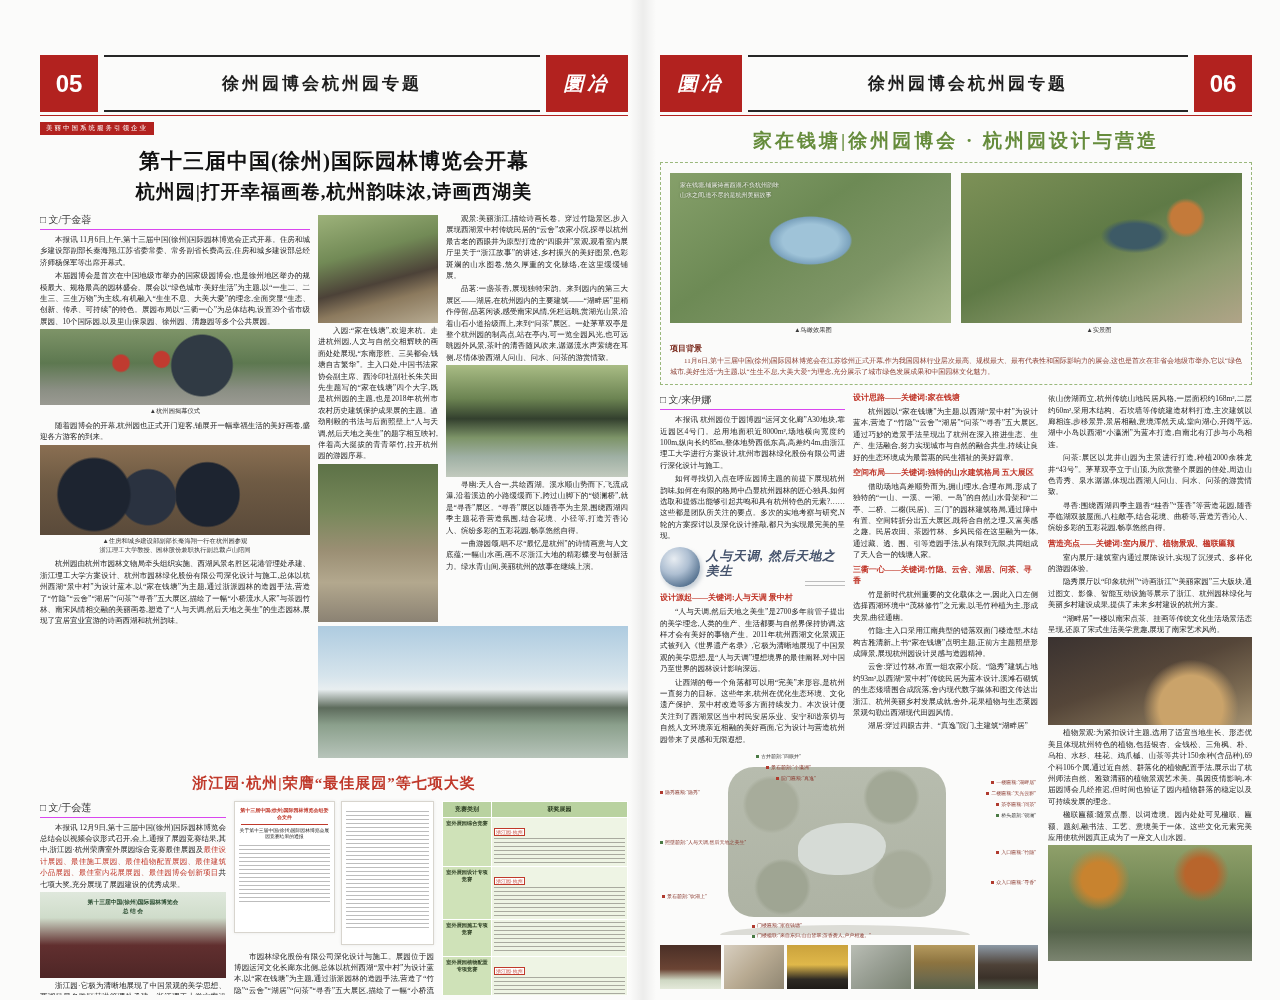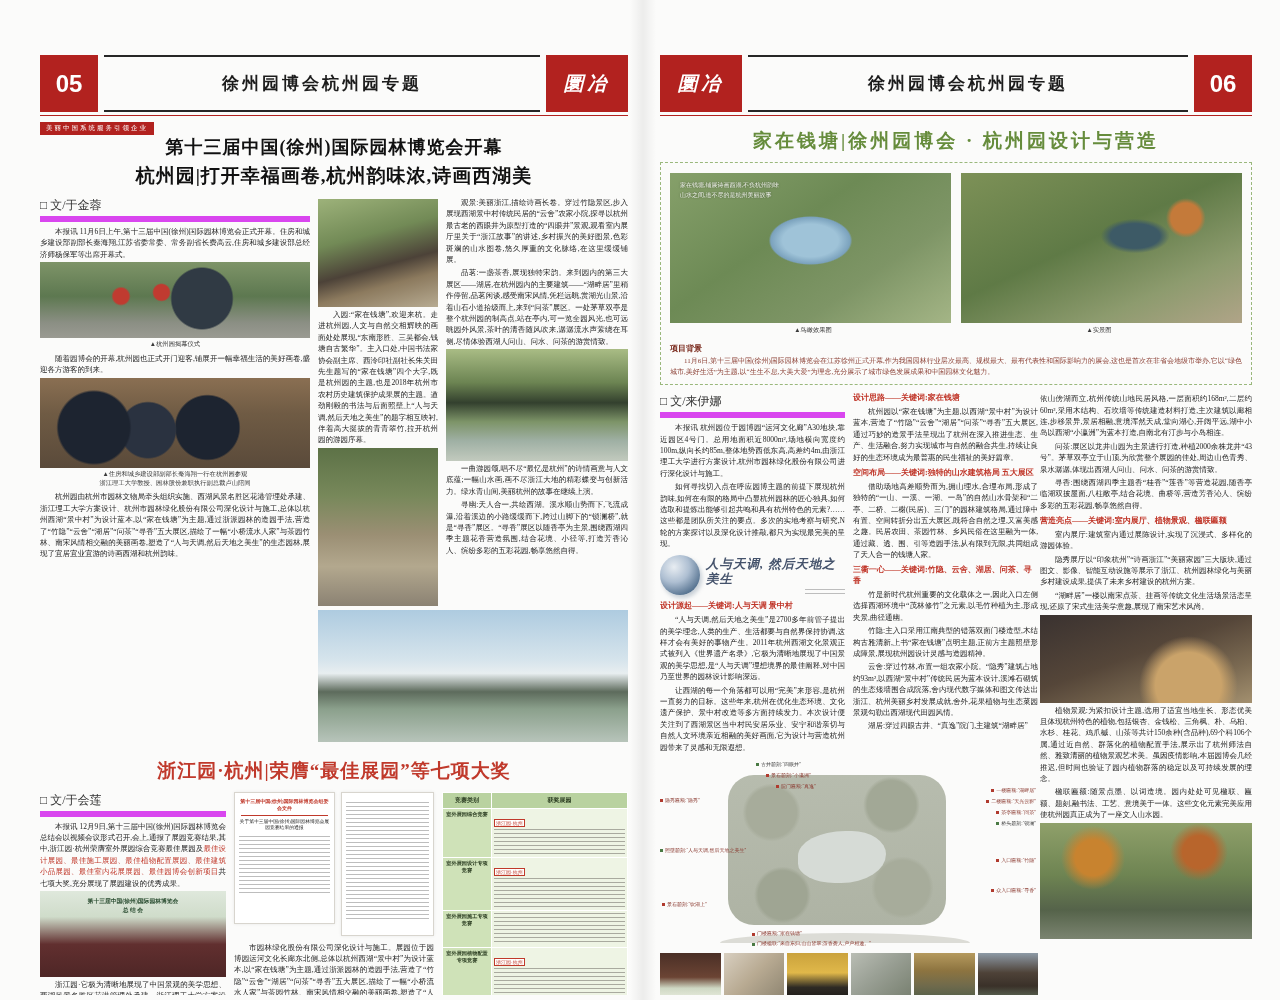--- a/index.html
+++ b/index.html
@@ -18,23 +18,23 @@
   .titlebar{flex:1;border-top:2px solid #262626;border-bottom:2px solid #262626;margin:0 6px;
             display:flex;align-items:center;justify-content:center;font-size:17px;font-weight:bold;
             letter-spacing:3px;color:#1c1c1c;}
   .logobox{width:82px;background:#b2221f;color:#fff;display:flex;align-items:center;justify-content:center;
            font-size:19px;font-weight:bold;letter-spacing:4px;font-style:italic;}
   .hdr-underline{height:1px;background:#b2221f;margin-top:3px;}
   .tagchip{display:inline-block;background:#b2221f;color:#fff;font-size:6.5px;letter-spacing:2px;
            padding:2px 6px;margin-top:3px;}
 
   
-  .kicker{text-align:center;font-size:18px;font-weight:bold;color:#111;letter-spacing:1px;}
+  .kicker{text-align:center;font-size:21px;font-weight:bold;color:#111;margin-top:12px;letter-spacing:1px;}
   .headline{text-align:center;font-size:19px;font-weight:bold;color:#111;margin-top:4px;letter-spacing:1px;}
-  .byline{font-size:12px;color:#333;border-bottom:6px solid #d946ef;padding-bottom:2px;margin-bottom:4px;}
+  .byline{font-size:10px;color:#333;border-bottom:1px solid #d946ef;padding-bottom:2px;margin-bottom:4px;}
   .p{font-size:7.5px;line-height:1.52;text-align:justify;text-indent:2em;margin:0 0 2px;color:#232323;}
   .p.noind{text-indent:0;}
   .cap{font-size:6.3px;color:#3a3a3a;text-align:center;margin:1px 0 4px;line-height:1.4;}
   .red{color:#c0392b;}
   .sechead{font-size:8px;font-weight:bold;color:#c03528;margin:5px 0 2px;line-height:1.35;}
 
   
   .cols{display:flex;gap:8px;margin-top:8px;}
   .a1c1{width:270px;flex:none;}
   .a1right{flex:1;display:flex;flex-direction:column;}
@@ -84,21 +84,21 @@
   .strip{display:flex;gap:3px;margin-top:4px;}
   .strip .ph{height:44px;margin:0;flex:1;}
   .sp1{background:linear-gradient(to bottom,#4a2f26 0%,#6b4434 55%,#cfd8c4 80%,#e4e9da 100%);}
   .sp2{background:linear-gradient(135deg,#d8cfc0 0%,#b8aa92 50%,#8f8672 100%);}
   .sp3{background:linear-gradient(to bottom,#caa23c 0%,#e0b84a 45%,#2e2a24 78%,#1f1c18 100%);}
   .sp4{background:linear-gradient(140deg,#b9bdb4 0%,#9aa095 45%,#788070 100%);}
   .sp5{background:linear-gradient(to bottom,#b59a5e 0%,#8d7440 40%,#6f6a4c 75%,#566048 100%);}
   .sp6{background:linear-gradient(to bottom,#8d9aa6 0%,#4e4238 45%,#3a3129 75%,#57604e 100%);}
 
   
-  .a2head{text-align:center;font-size:19px;font-weight:bold;color:#c0392b;margin:14px 0 6px;letter-spacing:1px;}
+  .a2head{text-align:center;font-size:15px;font-weight:bold;color:#c0392b;margin:14px 0 6px;letter-spacing:1px;}
   .a2c1{width:186px;flex:none;}
   .a2c2{width:200px;flex:none;}
   .a2c3{flex:1;}
   .docs{display:flex;gap:6px;align-items:flex-start;}
   .doc{background:#fff;border:1px solid #d8d5ce;box-shadow:0 0 3px rgba(0,0,0,.08);padding:5px 4px;}
   .doc1{width:96px;height:120px;}
   .doc2{width:88px;height:132px;}
   .docred{color:#c0392b;font-size:5px;text-align:center;line-height:1.4;font-weight:bold;}
   .docrule{height:1px;background:#c0392b;margin:3px 2px;}
   .doctitle{font-size:4.8px;color:#222;text-align:center;line-height:1.4;margin:3px 0;}
@@ -116,21 +116,21 @@
 
   
   .greenhead{text-align:center;font-size:19px;font-weight:bold;color:#668c3c;letter-spacing:3px;margin-top:12px;}
   .hero{border:1.5px dashed #9ab87c;margin-top:8px;padding:8px 9px 6px;}
   .heroph{display:flex;gap:10px;}
   .heroph>div{flex:1;position:relative;}
   .herocaps{display:flex;}
   .herocaps .cap{flex:1;}
   .bgtitle{font-size:8px;font-weight:bold;color:#7c2d20;margin:4px 0 2px;}
   .bgtext{font-size:7px;line-height:1.6;color:#8c4136;text-align:justify;text-indent:2em;}
-  .p6cols{display:flex;gap:2px;margin-top:8px;}
+  .p6cols{display:flex;gap:10px;margin-top:8px;}
   .p6left{width:378px;flex:none;display:flex;flex-direction:column;}
   .p6lr{display:flex;gap:8px;}
   .p6c1{width:185px;flex:none;}
   .p6c2{flex:1;}
   .p6c3{flex:1;}
 
   .globe{display:flex;align-items:center;gap:6px;margin:6px 0;}
   .globeball{width:40px;height:40px;border-radius:50%;flex:none;
      background:radial-gradient(circle at 35% 30%,#e8edf2 0%,#aebfd2 40%,#5b7794 75%,#3d5570 100%);
      box-shadow:2px 3px 4px rgba(120,140,160,.4);}
@@ -169,20 +169,21 @@
   <div class="hdr-underline"></div>
   <span class="tagchip">美丽中国系统服务引领企业</span>
 
   <div class="kicker">第十三届中国(徐州)国际园林博览会开幕</div>
   <div class="headline">杭州园|打开幸福画卷,杭州韵味浓,诗画西湖美</div>
 
   <div class="cols">
     <div class="a1c1">
       <div class="byline">□ 文/于金蓉</div>
       <p class="p">本报讯 11月6日上午,第十三届中国(徐州)国际园林博览会正式开幕。住房和城乡建设部副部长秦海翔,江苏省委常委、常务副省长费高云,住房和城乡建设部总经济师杨保军等出席开幕式。</p>
+      <p class="p">本届园博会是首次在中国地级市举办的国家级园博会,也是徐州地区举办的规模最大、规格最高的园林盛会。展会以“绿色城市·美好生活”为主题,以“一生二、二生三、三生万物”为主线,有机融入“生生不息、大美大爱”的理念,全面突显“生态、创新、传承、可持续”的特色。展园布局以“三衢一心”为总体结构,设置39个省市级展园、10个国际园,以及里山保泉园、徐州园、清趣园等多个公共展园。</p>
       <div class="ph ph-ribbon"></div>
       <div class="cap">▲杭州园揭幕仪式</div>
       <p class="p">随着园博会的开幕,杭州园也正式开门迎客,铺展开一幅幸福生活的美好画卷,盛迎各方游客的到来。</p>
       <div class="ph ph-officials"></div>
       <div class="cap">
         <span>▲住房和城乡建设部副部长秦海翔一行在杭州园参观</span><br>
         <span>浙江理工大学教授、园林股份兼职执行副总裁卢山陪同</span>
       </div>
       <p class="p">杭州园由杭州市园林文物局牵头组织实施、西湖风景名胜区花港管理处承建、浙江理工大学方案设计、杭州市园林绿化股份有限公司深化设计与施工,总体以杭州西湖“景中村”为设计蓝本,以“家在钱塘”为主题,通过浙派园林的造园手法,营造了“竹隐”“云舍”“湖居”“问茶”“寻香”五大展区,描绘了一幅“小桥流水人家”与茶园竹林、南宋风情相交融的美丽画卷,塑造了“人与天调,然后天地之美生”的生态园林,展现了宜居宜业宜游的诗画西湖和杭州韵味。</p>
     </div>
@@ -191,22 +192,22 @@
       <div class="a1rcols">
         <div class="a1c2">
           <div class="ph ph-pavilion"></div>
           <p class="p">入园:“家在钱塘”,欢迎来杭。走进杭州园,人文与自然交相辉映的画面处处展现,“东南形胜、三吴都会,钱塘自古繁华”。主入口处,中国书法家协会副主席、西泠印社副社长朱关田先生题写的“家在钱塘”四个大字,既是杭州园的主题,也是2018年杭州市农村历史建筑保护成果展的主题。遒劲刚毅的书法与后面照壁上“人与天调,然后天地之美生”的题字相互映衬,伴着高大挺拔的青青翠竹,拉开杭州园的游园序幕。</p>
           <div class="ph ph-well"></div>
         </div>
         <div class="a1c3">
           <p class="p">观景:美丽浙江,描绘诗画长卷。穿过竹隐景区,步入展现西湖景中村传统民居的“云舍”农家小院,探寻以杭州最古老的西眼井为原型打造的“四眼井”景观,观看室内展厅里关于“浙江故事”的讲述,乡村振兴的美好图景,色彩斑斓的山水图卷,悠久厚重的文化脉络,在这里缓缓铺展。</p>
           <p class="p">品茗:一盏茶香,展现独特宋韵。来到园内的第三大展区——湖居,在杭州园内的主要建筑——“湖畔居”里稍作停留,品茗闲谈,感受南宋风情,凭栏远眺,赏湖光山景,沿着山石小道拾级而上,来到“问茶”展区。一处茅草双亭是整个杭州园的制高点,站在亭内,可一览全园风光,也可远眺园外风景,茶叶的清香随风吹来,潺潺流水声萦绕在耳侧,尽情体验西湖人问山、问水、问茶的游赏情致。</p>
           <div class="ph ph-pond"></div>
+          <p class="p">寻幽:天人合一,共绘西湖。溪水顺山势而下,飞流成瀑,沿着溪边的小路缓缓而下,跨过山脚下的“锁澜桥”,就是“寻香”展区。“寻香”展区以随香亭为主景,围绕西湖四季主题花香营造氛围,结合花境、小径等,打造芳香沁人、缤纷多彩的五彩花园,畅享悠然自得。</p>
           <p class="p">一曲游园颂,唱不尽“最忆是杭州”的诗情画意与人文底蕴;一幅山水画,画不尽浙江大地的精彩蝶变与创新活力。绿水青山间,美丽杭州的故事在继续上演。</p>
-          <p class="p">寻幽:天人合一,共绘西湖。溪水顺山势而下,飞流成瀑,沿着溪边的小路缓缓而下,跨过山脚下的“锁澜桥”,就是“寻香”展区。“寻香”展区以随香亭为主景,围绕西湖四季主题花香营造氛围,结合花境、小径等,打造芳香沁人、缤纷多彩的五彩花园,畅享悠然自得。</p>
         </div>
       </div>
       <div class="ph ph-panorama"></div>
     </div>
   </div>
 
   <div class="a2head">浙江园·杭州|荣膺“最佳展园”等七项大奖</div>
 
   <div class="cols">
     <div class="a2c1">

